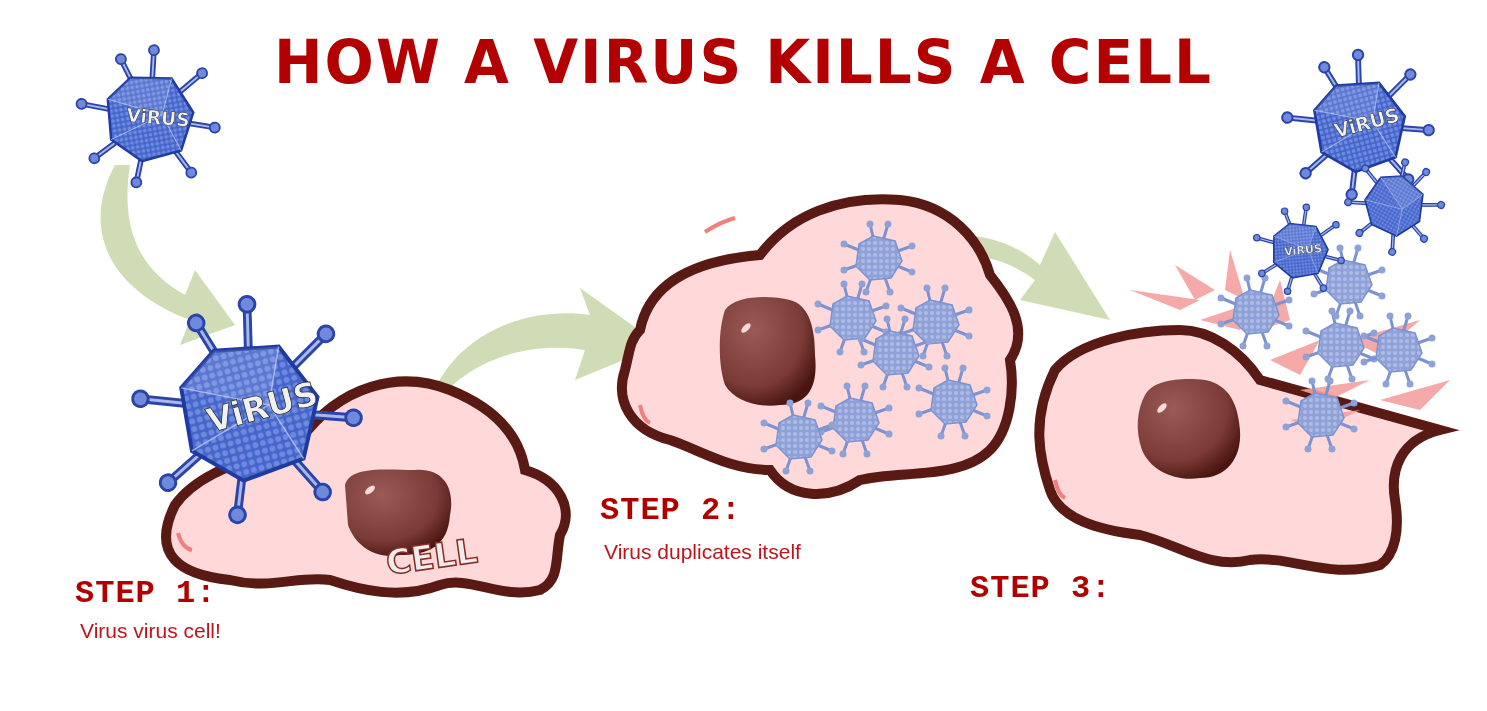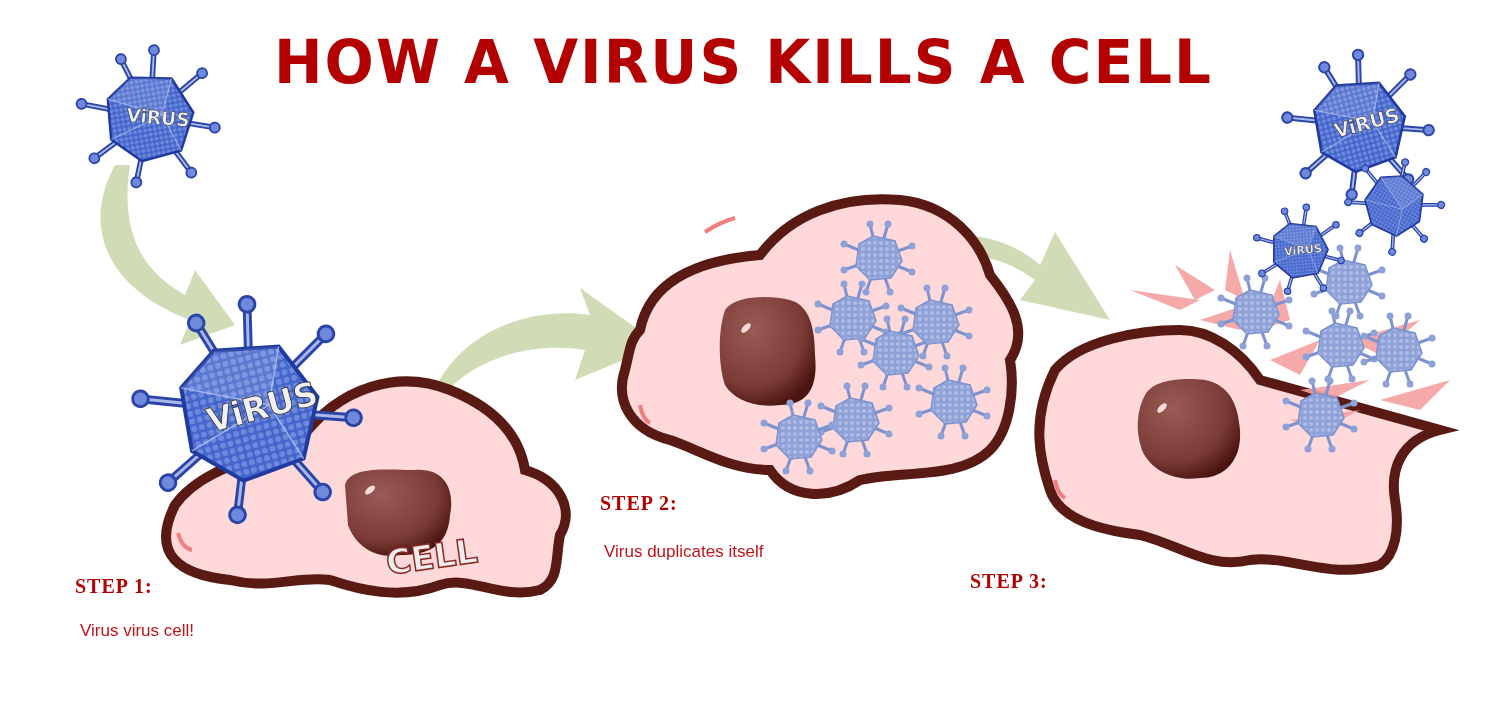--- a/index.html
+++ b/index.html
@@ -4,25 +4,25 @@
 <style>
   html, body { margin:0; padding:0; background:#ffffff; }
   body { width:1487px; height:711px; position:relative; overflow:hidden; font-family:"DejaVu Sans", sans-serif; }
   #stage { position:absolute; left:0; top:0; width:1487px; height:505px; }
   .title {
     position:absolute; left:0; top:28px; width:1487px; text-align:center;
     font-family:"DejaVu Sans", sans-serif; font-weight:bold; font-size:58px;
     letter-spacing:2px; color:#b30000; transform:scaleY(1.05);
   }
   .step-label {
-    position:absolute; font-family:Liberation Serif, serif; font-weight:900;
-    font-size:20px; color:#b00000; letter-spacing:1px;
+    position:absolute; font-family:Liberation Mono, monospace; font-weight:900;
+    font-size:32px; color:#b00000; letter-spacing:1px;
   }
   .step-desc {
-    position:absolute; font-family:"Liberation Sans", sans-serif; font-size:17px;
+    position:absolute; font-family:"Liberation Sans", sans-serif; font-size:21px;
     color:#c0141b; line-height:34px;
   }
   svg text.vlabel { font-family:"DejaVu Sans", sans-serif; font-weight:bold; }
 </style>
 </head>
 <body>
 
 <div id="stage">
 
   <div class="title">HOW A VIRUS KILLS A CELL</div>

